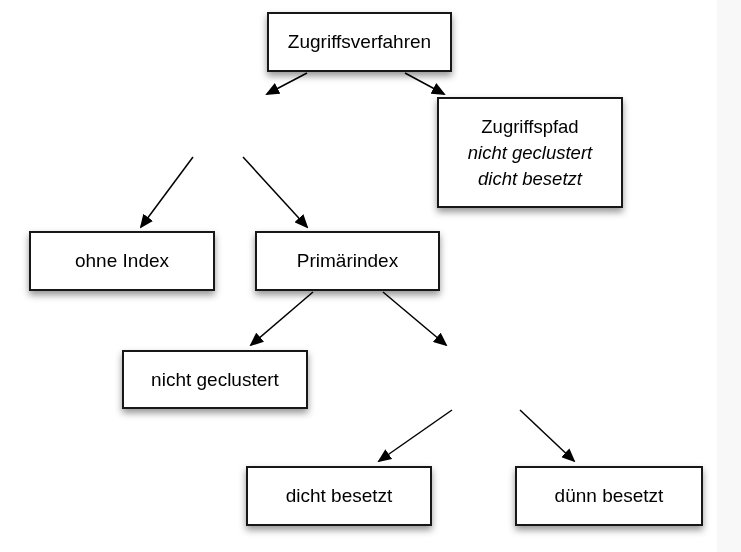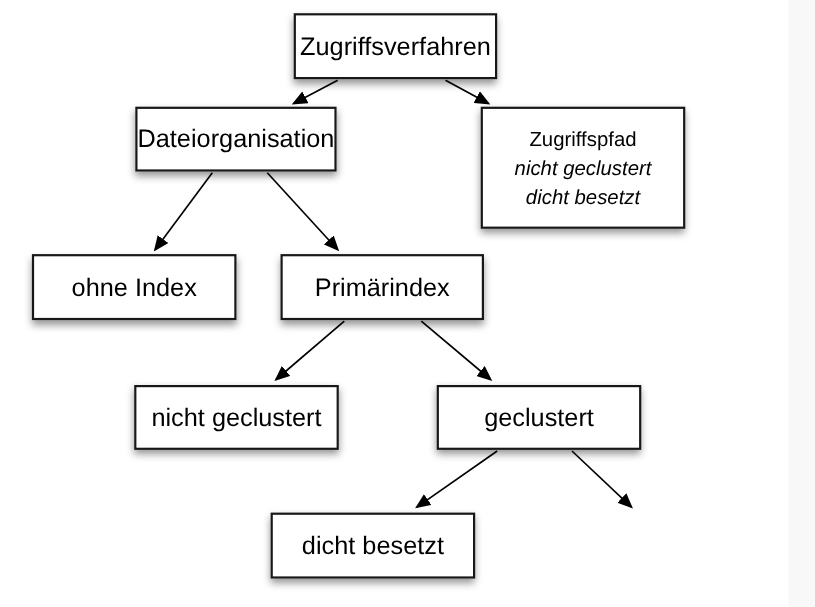--- a/index.html
+++ b/index.html
@@ -25,21 +25,21 @@
   .node {
     position: absolute;
     box-sizing: border-box;
     background: #ffffff;
     border: 2px solid #171717;
     box-shadow: 0 4px 7px rgba(0,0,0,0.42);
     display: flex;
     align-items: center;
     justify-content: center;
     text-align: center;
-    font-size: 23px;
+    font-size: 19px;
     color: #000000;
   }
   .node.multi {
     flex-direction: column;
     line-height: 26px;
     font-size: 18.5px;
   }
   .node .it { font-style: italic; }
 
   
@@ -73,44 +73,41 @@
     <line x1="313" y1="292" x2="251" y2="345" stroke="#000" stroke-width="1.5" marker-end="url(#ah)"></line>
     <line x1="383" y1="292" x2="446" y2="345" stroke="#000" stroke-width="1.5" marker-end="url(#ah)"></line>
     <line x1="452" y1="410" x2="379" y2="461" stroke="#000" stroke-width="1.5" marker-end="url(#ah)"></line>
     <line x1="520" y1="410" x2="574" y2="461" stroke="#000" stroke-width="1.5" marker-end="url(#ah)"></line>
   </svg>
 
   <div class="node" id="n-zugriffsverfahren">
     <span>Zugriffsverfahren</span>
   </div>
 
-  <div class="node" id="n-dateiorganisation">
-    <span>Dateiorganisation</span>
-  </div>
 
   <div class="node multi" id="n-zugriffspfad">
     <span>Zugriffspfad</span>
     <span class="it">nicht geclustert</span>
     <span class="it">dicht besetzt</span>
   </div>
 
   <div class="node" id="n-ohne-index">
     <span>ohne Index</span>
   </div>
 
   <div class="node" id="n-primaerindex">
     <span>Primärindex</span>
   </div>
 
   <div class="node" id="n-nicht-geclustert">
     <span>nicht geclustert</span>
   </div>
 
-  <div class="node" id="n-geclustert">
-    <span>geclustert</span>
-  </div>
 
   <div class="node" id="n-dicht-besetzt">
     <span>dicht besetzt</span>
   </div>
 
+  <div class="node" id="n-duenn-besetzt">
+    <span>dünn besetzt</span>
+  </div>
 
 </div>
 
 </body></html>

